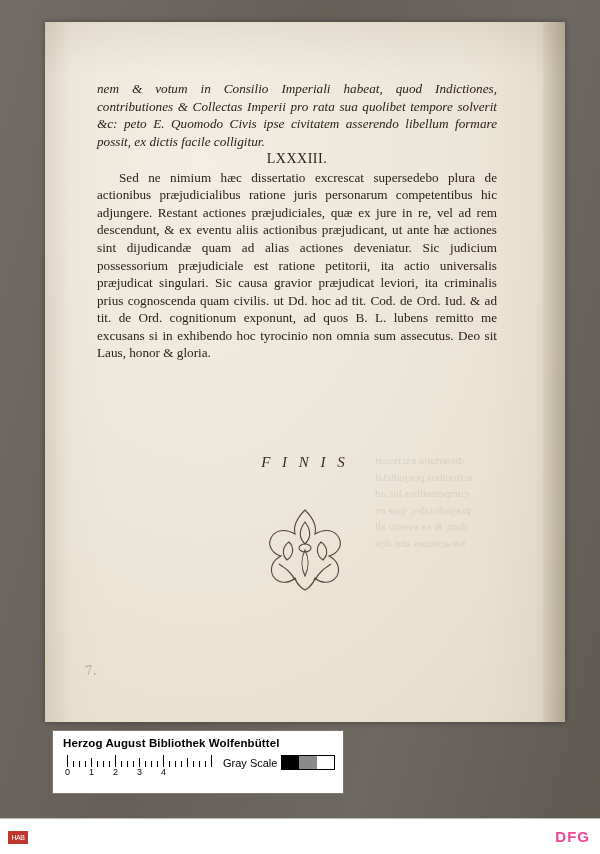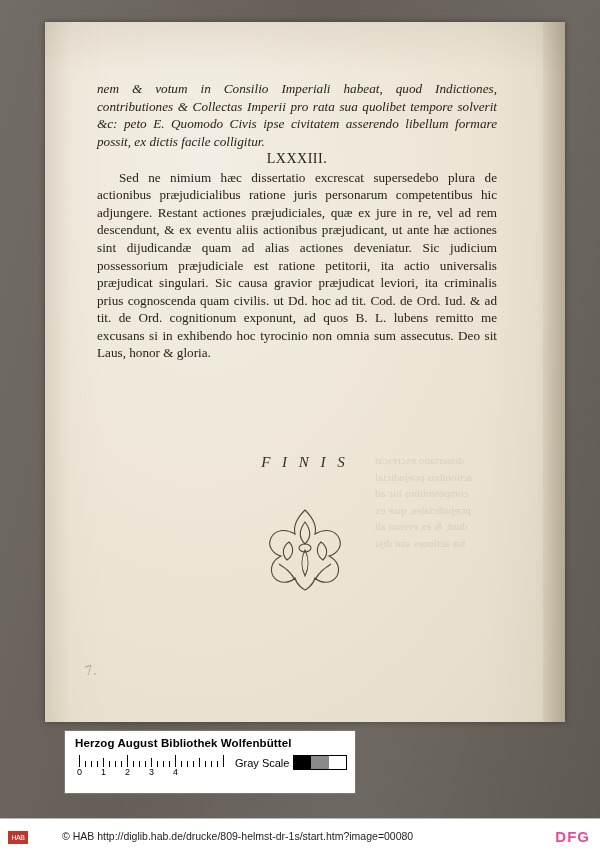--- a/index.html
+++ b/index.html
@@ -138,21 +138,20 @@
 
   
   .label-plate {
     position: absolute;
     left: 52px;
     top: 730px;
     width: 290px;
     height: 62px;
     background: #ffffff;
     border: 1px solid #7d7970;
-    margin-left: 12px;
   }
   .label-title {
     font-family: "Liberation Sans", sans-serif;
     font-size: 11.5px;
     font-weight: bold;
     color: #000;
     padding: 6px 0 0 10px;
     letter-spacing: 0.1px;
   }
   .ruler {
@@ -324,17 +323,16 @@
     <div class="gray-label">Gray Scale</div>
     <div class="gray-swatch">
       <i style="width:33%;background:#000000;"></i>
       <i style="width:34%;background:#8a8a8a;"></i>
       <i style="width:33%;background:#ffffff;"></i>
     </div>
   </div>
 
   <div class="footer">
     <div class="hab-logo">HAB</div>
-    <div class="footer-text">© HAB http://diglib.hab.de/drucke/809-helmst-dr-1s/start.htm?image=00080</div>
     <div class="dfg-logo">DFG</div>
   </div>
 
 </div>
 
 </body></html>

